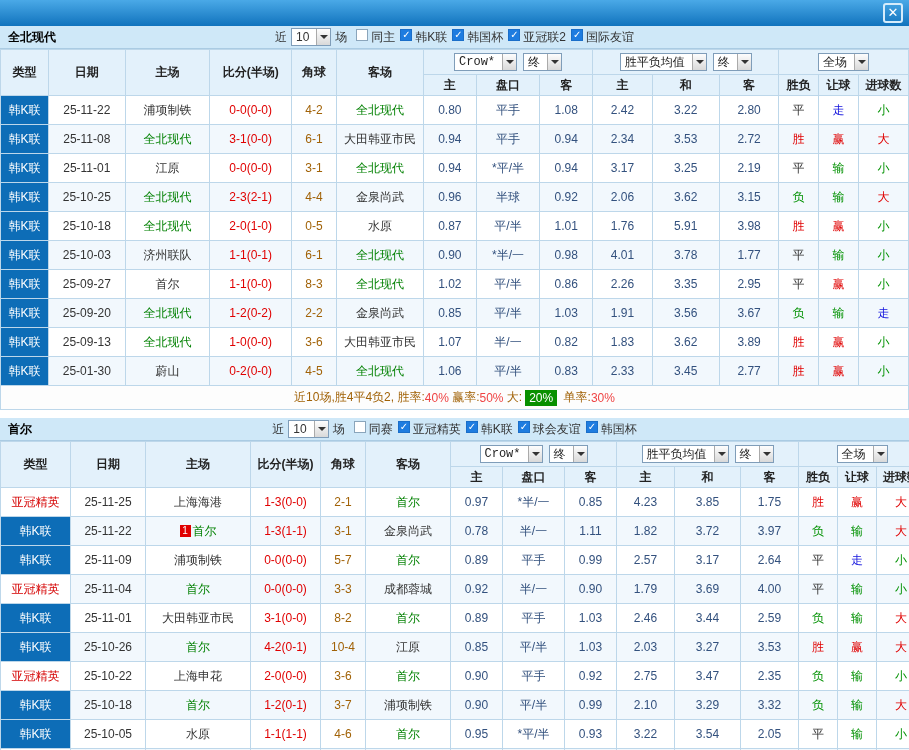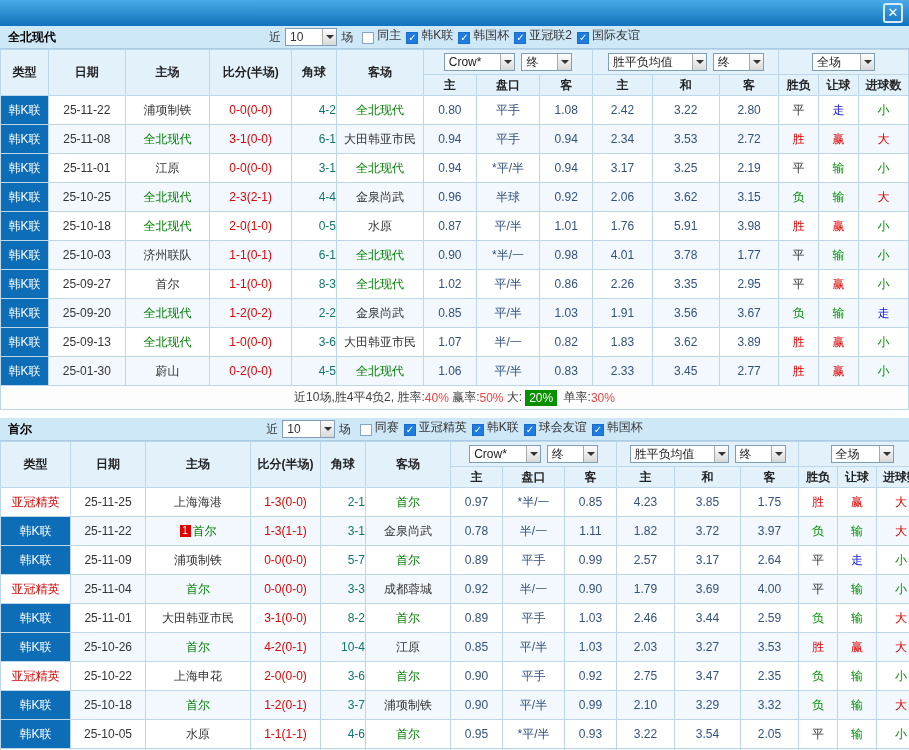--- a/index.html
+++ b/index.html
@@ -16,53 +16,53 @@
   .close-btn { position:absolute; right:6px; top:3px; width:20px; height:20px; color:#fff; font-weight:bold;
     font-size:13px; line-height:16px; text-align:center; border:2px solid #d5ecfb; border-radius:3px; cursor:pointer; }
 
   
   .section { width:100%; }
   .section + .section { margin-top:8px; }
   .section-bar { height:23px; background:#cfe8f8; border-bottom:1px solid #aacbe3; display:flex; align-items:center; position:relative; }
   .team-name { position:absolute; left:0; padding:0 8px; font-weight:bold; color:#000; }
   .filters { flex:1; display:flex; justify-content:center; align-items:center; gap:4px; }
   .select { display:inline-flex; align-items:center; background:#fff; border:1px solid #7f9db9; height:18px; padding-left:4px; cursor:pointer; white-space:nowrap; }
-  .select b { font-weight:normal; padding-right:19px; }
+  .select b { font-weight:normal; padding-right:7px; }
   .arr { display:inline-block; width:14px; height:16px; background:linear-gradient(#fdfdfd,#d9d9d9); border-left:1px solid #aaa; position:relative; }
   .arr::after { content:''; position:absolute; left:3px; top:6px; border-left:4px solid transparent; border-right:4px solid transparent; border-top:4px solid #333; }
-  .cb-label { display:inline-flex; align-items:flex-end; gap:3px; margin-left:5px; cursor:pointer; }
+  .cb-label { display:inline-flex; align-items:flex-start; gap:3px; margin-left:5px; cursor:pointer; }
   .cb { width:12px; height:12px; border:1px solid #8aa5bb; background:#fff; display:inline-block; position:relative; }
   .cb.checked { background:#1e7ce0; border-color:#1a6ec9; }
   .cb.checked::after { content:'✓'; color:#fff; font-size:10px; font-weight:bold; position:absolute; left:1px; top:-1px; }
 
   
   table.grid { width:100%; border-collapse:collapse; table-layout:fixed; }
   .grid th, .grid td { border:1px solid #bdd7ea; text-align:center; white-space:nowrap; overflow:hidden; }
   .grid thead th { background:#e3f1fb; color:#222; font-weight:bold; }
   .grid thead tr.h1 th { height:25px; }
   .grid thead tr.h2 th { height:21px; }
-  .ddwrap { display:flex; justify-content:center; align-items:center; gap:6px; }
+  .ddwrap { display:flex; justify-content:center; align-items:center; gap:6px;font-family:Liberation Mono, monospace; }
   .grid tbody td { height:29px; }
   .grid tbody tr:nth-child(even) { background:#f2f8fd; }
   td.type-blue { background:#0d6db7; color:#fff; }
   td.type-red { color:#d50000; background:#fff; }
   td.date { color:#333; }
   td.score { color:#e00000; }
-  td.corner { color:#0f766e;text-align:right; }
+  td.corner { color:#a16207; }
   .team-text { color:#333; }
   .team-text.self { color:#008000; }
   .red-badge { display:inline-block; background:#e00000; color:#fff; font-size:10px; line-height:12px; width:11px; height:12px; margin-right:2px; vertical-align:1px; }
   td.odds { color:#33517e; }
   td.res { font-weight:normal; }
   .c-red { color:#e00000; } .c-green { color:#009100; } .c-blue { color:#1313dd; } .c-black { color:#333; }
 
   
   .summary { height:24px; border:1px solid #bdd7ea; border-top:none; display:flex; align-items:center; justify-content:center; background:#fdfdfd; }
   .summary span { white-space:pre; }
-  .seg-black { color:#404040; } .seg-blue { color:#ef4444; }
+  .seg-black { color:#a16207; } .seg-blue { color:#ef4444; }
   .seg-badge { background:#089000; color:#fff; padding:1px 4px; margin:0 3px; }
 </style>
 </head>
 <body>
 
 <div class="topbar">
   <span class="close-btn">✕</span>
 </div>
 
 <div id="sections">

